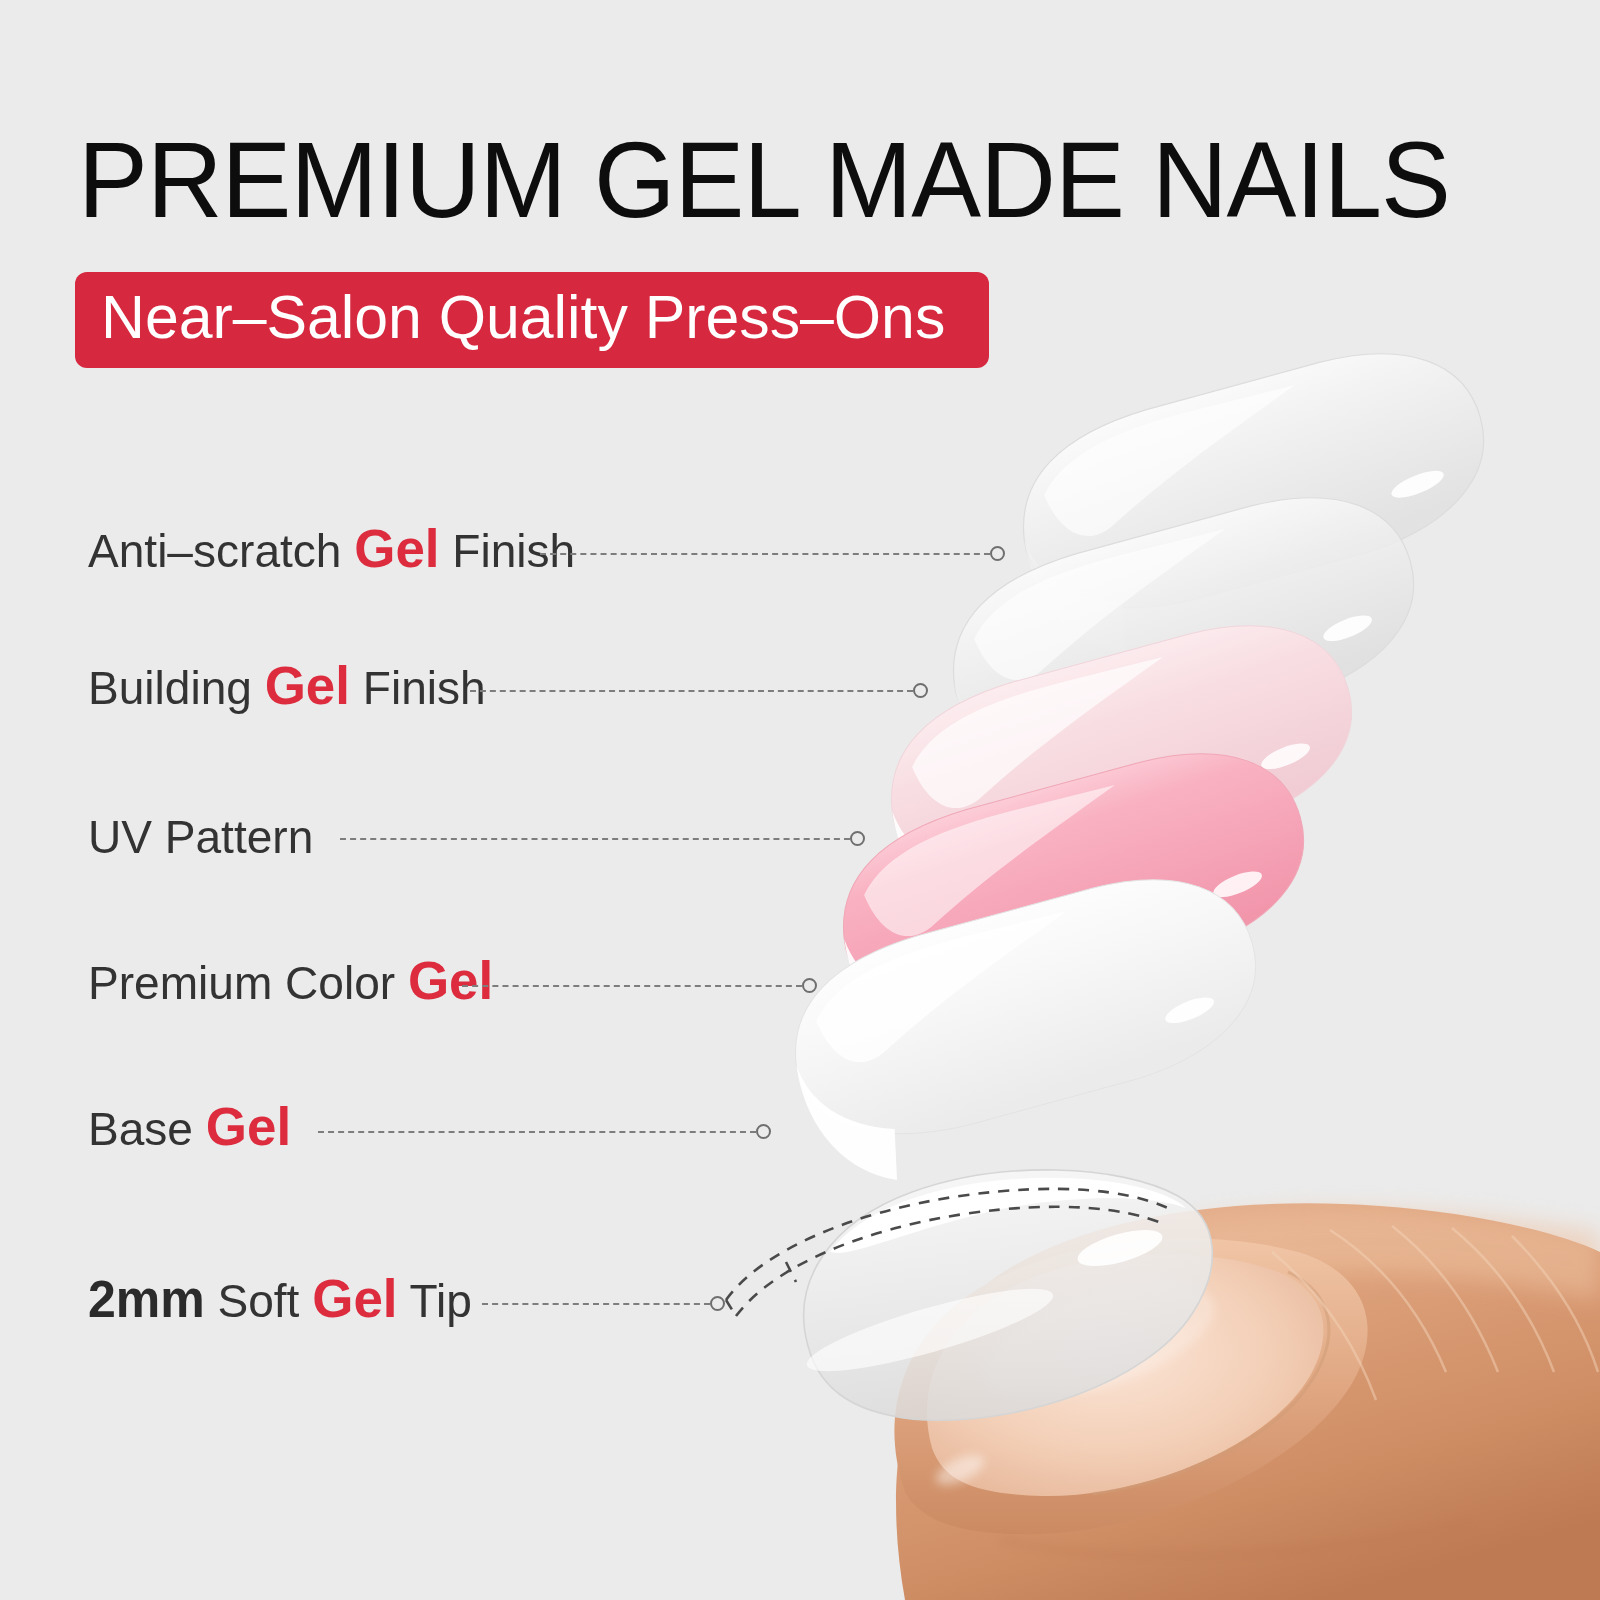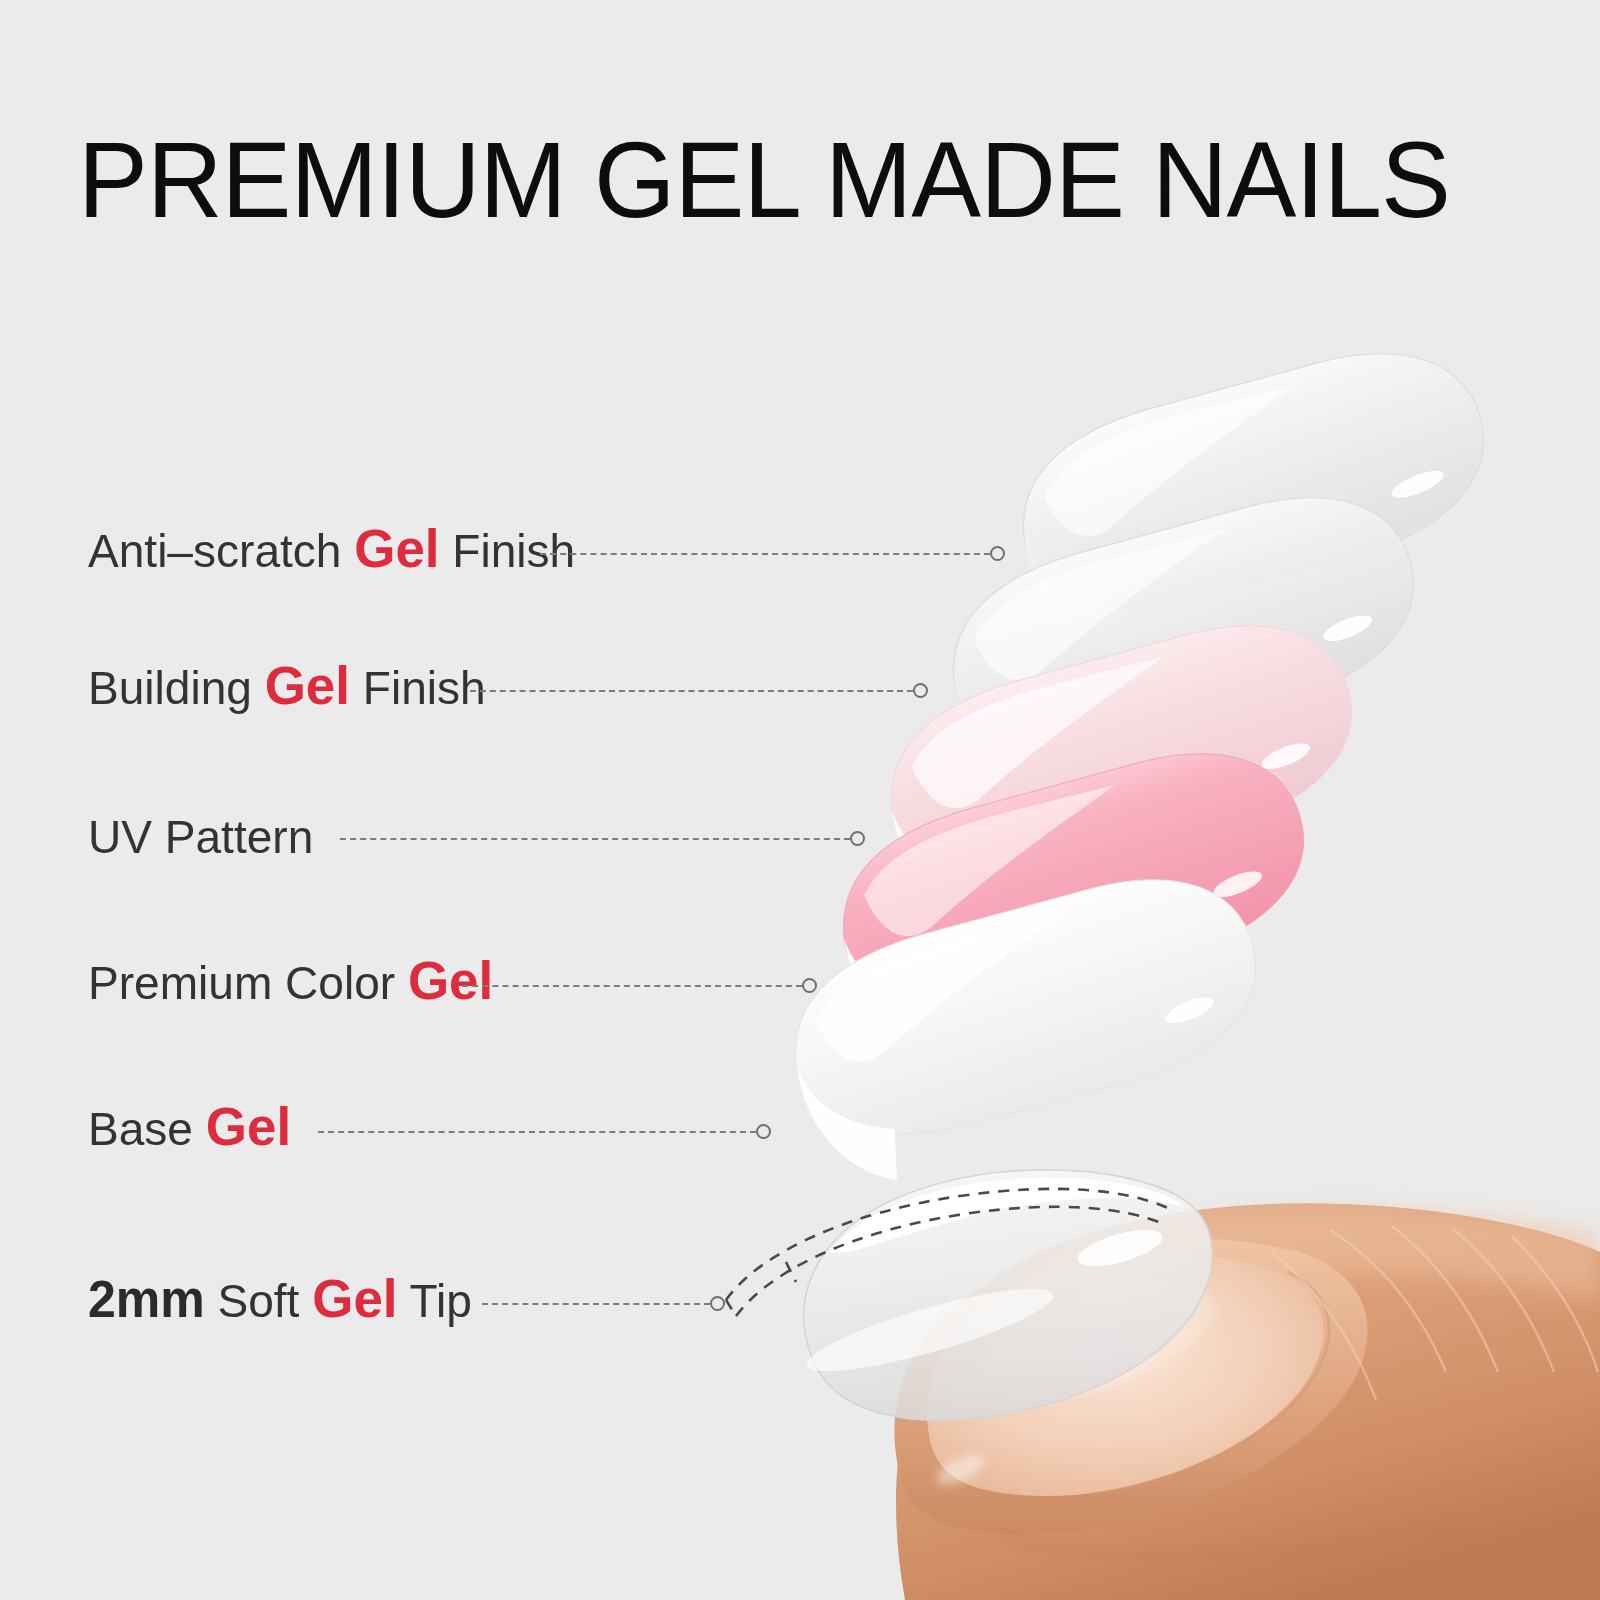--- a/index.html
+++ b/index.html
@@ -239,20 +239,23 @@
     <g fill="none" stroke="#4a4a4a" stroke-width="2.6" stroke-dasharray="11 9" stroke-linecap="butt">
       <path d="M 726,1300 C 760,1252 850,1212 960,1196 C 1058,1182 1128,1190 1168,1208"></path>
       <path d="M 736,1316 C 772,1268 858,1230 964,1214 C 1060,1200 1126,1208 1164,1224"></path>
       <path d="M 726,1300 L 736,1316"></path>
       <path d="M 786,1262 L 796,1282"></path>
     </g>
   </svg>
 
   <div id="headline">PREMIUM GEL MADE NAILS</div>
 
+  <div id="badge">
+    <span id="badge-text">Near–Salon Quality Press–Ons</span>
+  </div>
 
   <div class="row" style="top:553px;">
     <div class="row-label"><span>Anti–scratch </span><span class="gel">Gel</span><span> Finish</span></div>
     <div class="leader" style="left:540px;top:0;width:450px;"></div>
     <div class="leader-dot" style="left:990px;top:-7px;"></div>
   </div>
 
   <div class="row" style="top:690px;">
     <div class="row-label"><span>Building </span><span class="gel">Gel</span><span> Finish</span></div>
     <div class="leader" style="left:470px;top:0;width:443px;"></div>

